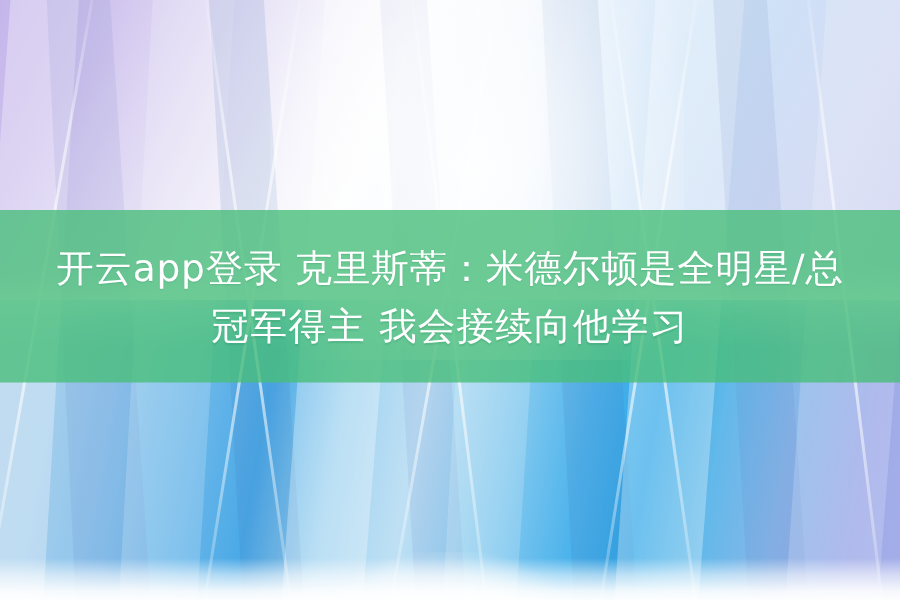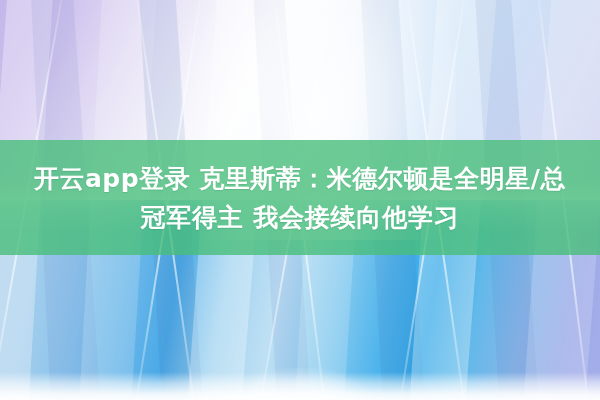--- a/index.html
+++ b/index.html
@@ -182,21 +182,21 @@
     flex-direction: column;
     align-items: center;
     justify-content: center;
     box-sizing: border-box;
     padding: 0 14px;
   }
   .caption-line {
     color: #ffffff;
     font-size: 25px;
     line-height: 39px;
-    font-weight: 700;
+    font-weight: 400;
     letter-spacing: 0.5px;
     text-align: left;
     white-space: nowrap;
     text-shadow: 0 1px 1px rgba(30, 110, 70, 0.18);
   }
   .caption-line-2 {
     letter-spacing: 0.8px;
   }
 </style>
 </head>

